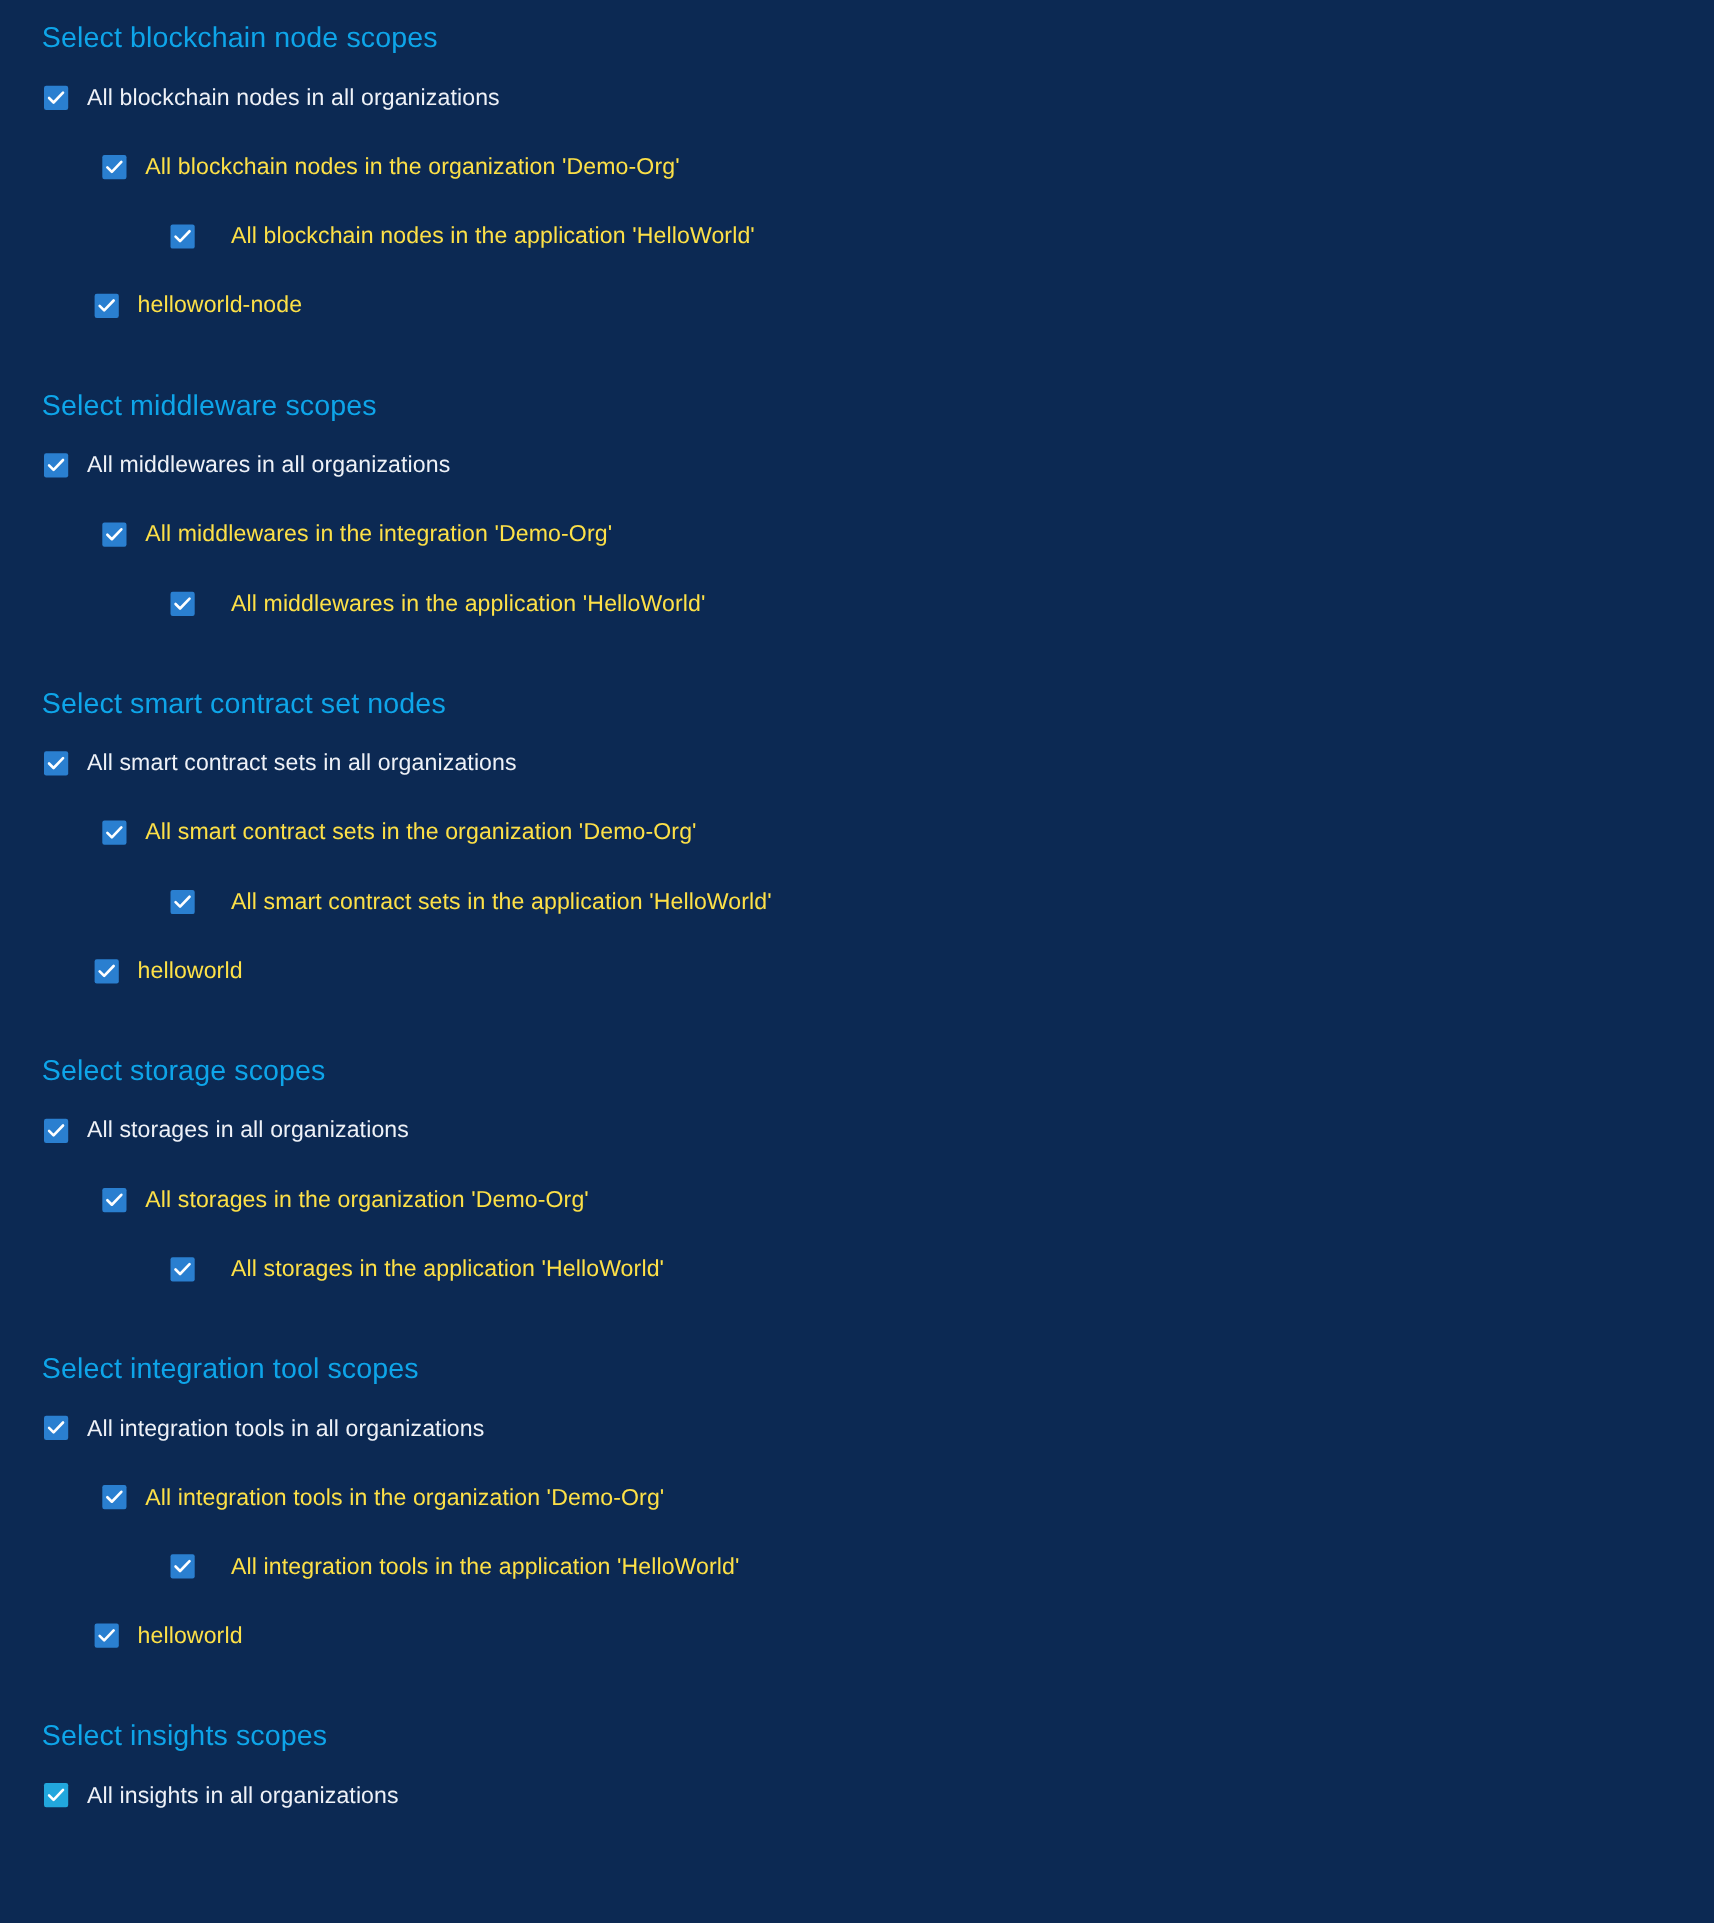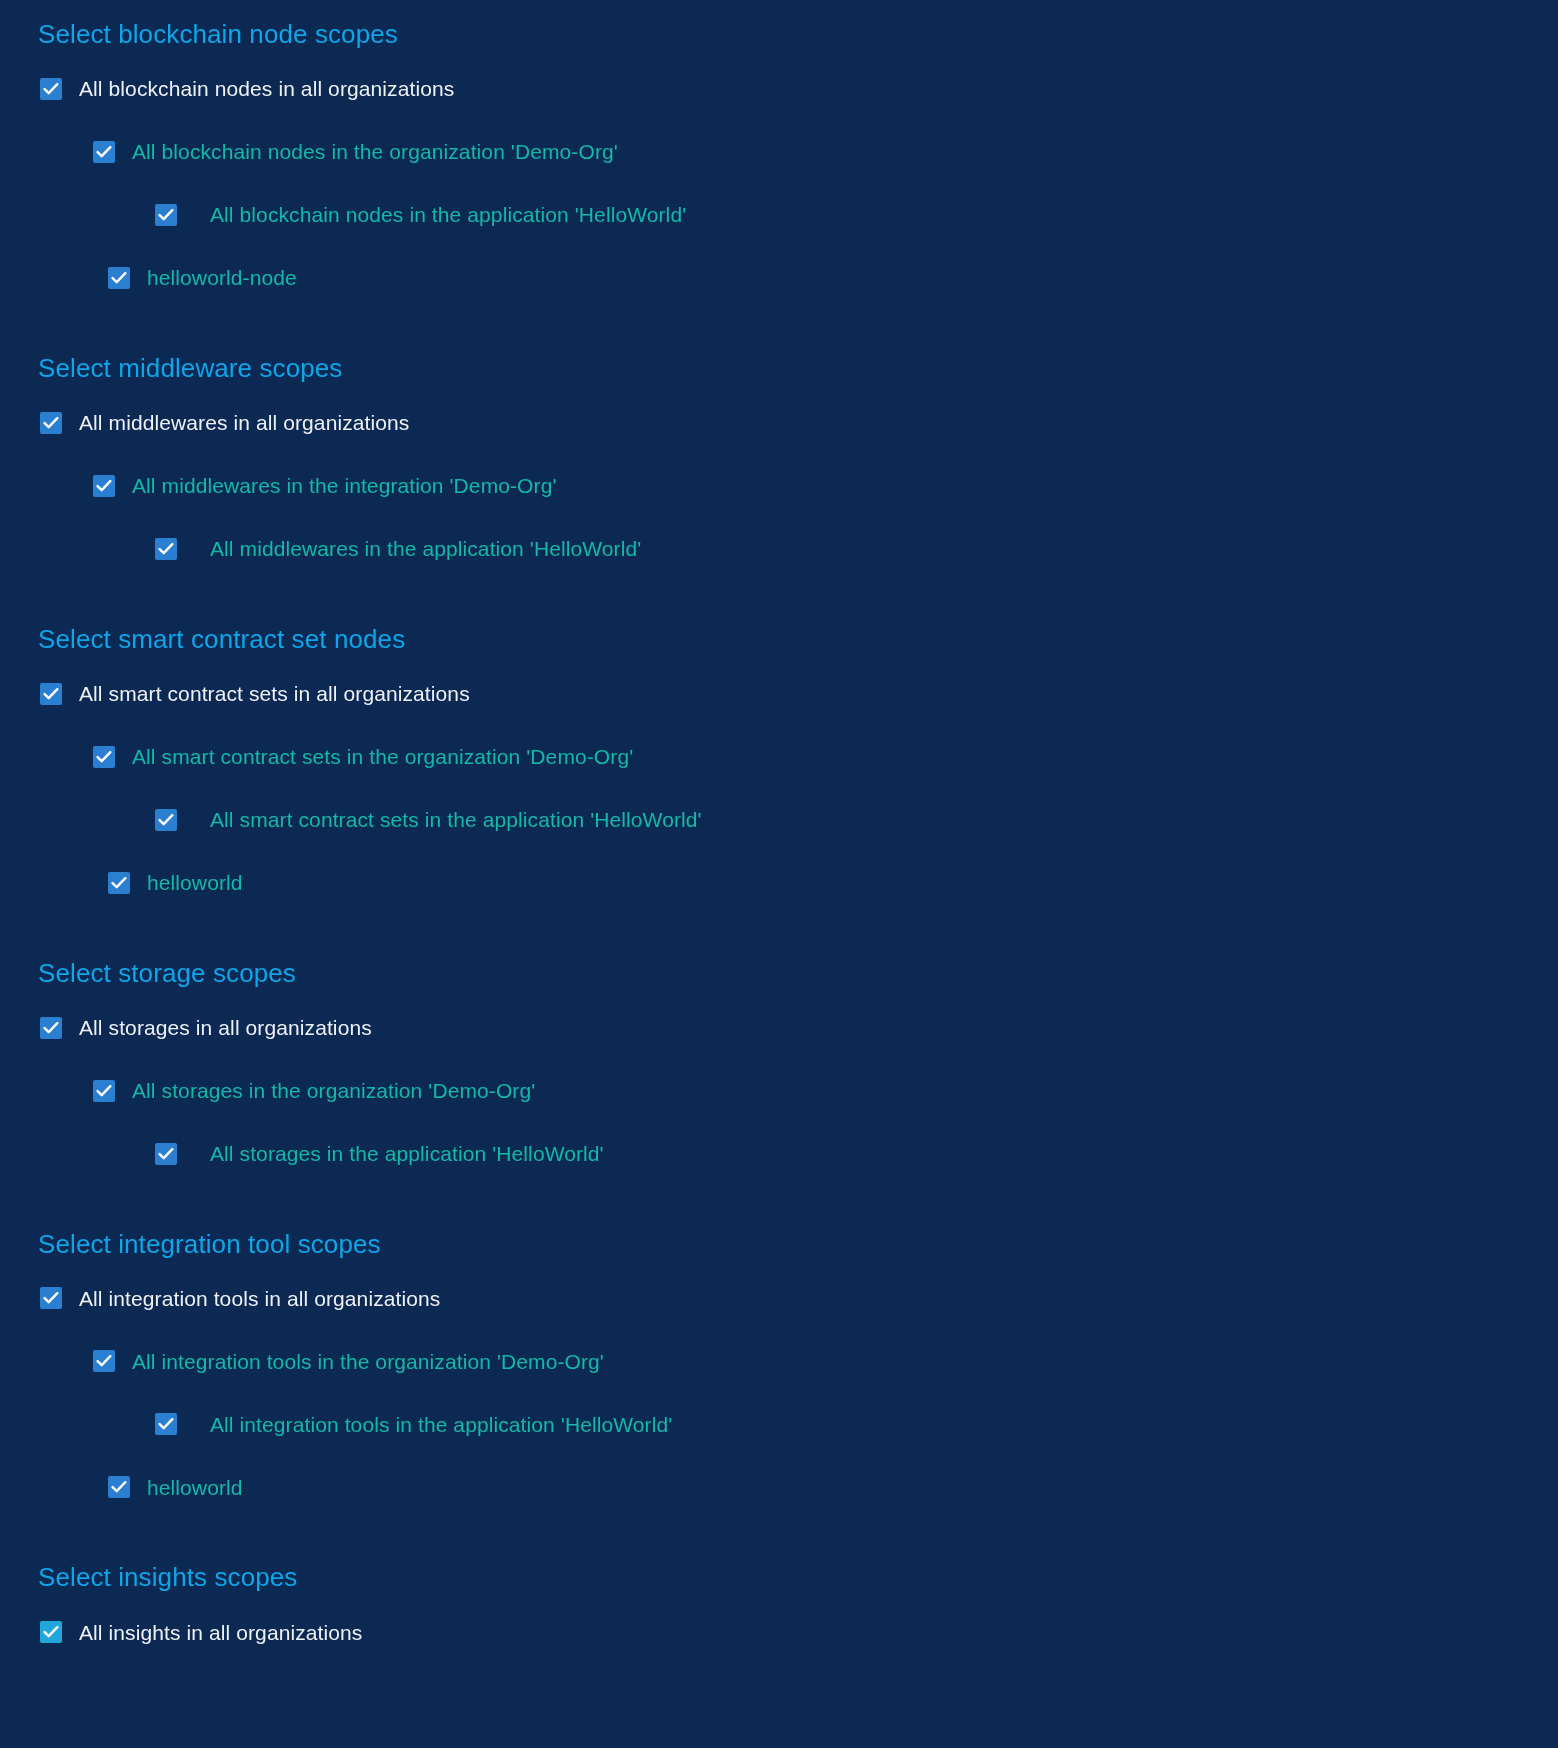--- a/index.html
+++ b/index.html
@@ -46,21 +46,21 @@
     align-items: center;
     gap: 17px;
     padding: 0;
     min-height: 32px;
   }
 
   
   .lvl-0 { padding-left: 40px; }
   .lvl-1 { padding-left: 93px; }
   .lvl-2 { padding-left: 155px; gap: 33px; }
-  .lvl-3 { padding-left: 108px; }
+  .lvl-3 { padding-left: 86px; }
 
   .checkbox {
     position: relative;
     flex: 0 0 auto;
     width: 22px;
     height: 22px;
     border-radius: 2px;
     background: #2a7fd0;
     display: inline-block;
     cursor: pointer;
@@ -77,21 +77,21 @@
     display: block;
   }
 
   .scope-label {
     font-size: 21px;
     line-height: 1.2;
     letter-spacing: 0.1px;
     white-space: nowrap;
   }
   .scope-label.primary { color: #eef1f7; }
-  .scope-label.muted   { color: #14b8a6; }
+  .scope-label.muted   { color: #fde047; }
 
   
   .t-gap-top   { height: 20px; }
   .after-title { height: 23px; }
   .row-gap     { height: 31px; }
   .section-gap { height: 60px; }
 </style>
 </head>
 <body>
 

